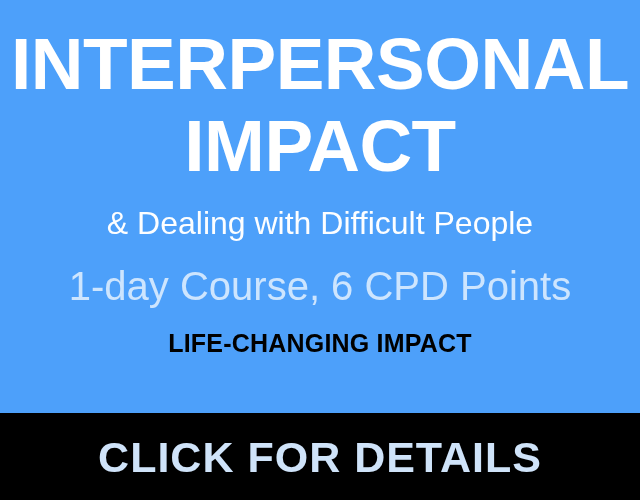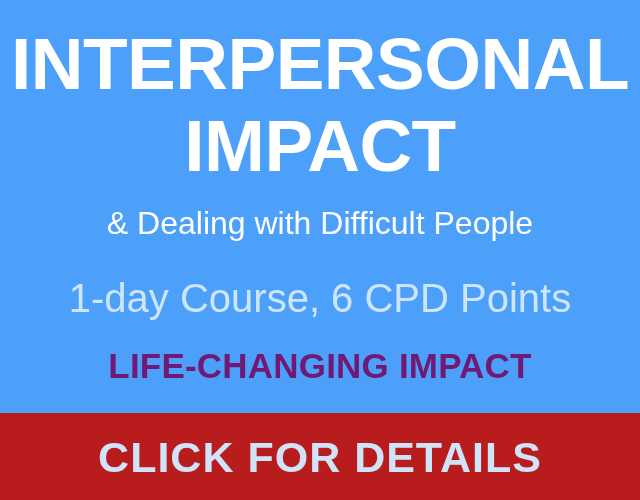--- a/index.html
+++ b/index.html
@@ -69,38 +69,38 @@
     color: rgba(255, 255, 255, 0.72);
     font-weight: 300;
     font-size: 40px;
     line-height: 53px;
     letter-spacing: 0px;
     white-space: nowrap;
     text-align: center;
   }
 
   .detail-line-1 {
-    margin-top: 16px;
+    margin-top: 4px;
   }
 
   .impact-line {
     width: 100%;
-    color: #701a75;
+    color: #000000;
     font-weight: 600;
-    font-size: 35px;
+    font-size: 25px;
     line-height: 40px;
     letter-spacing: 0.2px;
-    margin-top: 13px;
+    margin-top: 2px;
     white-space: nowrap;
     text-align: center;
   }
 
   .cta-bar {
     flex: 1 1 auto;
-    background: #b91c1c;
+    background: #000000;
     display: flex;
     align-items: center;
     justify-content: center;
     cursor: pointer;
   }
 
   .cta-label {
     color: #cfe3f9;
     font-weight: bold;
     font-size: 43px;

